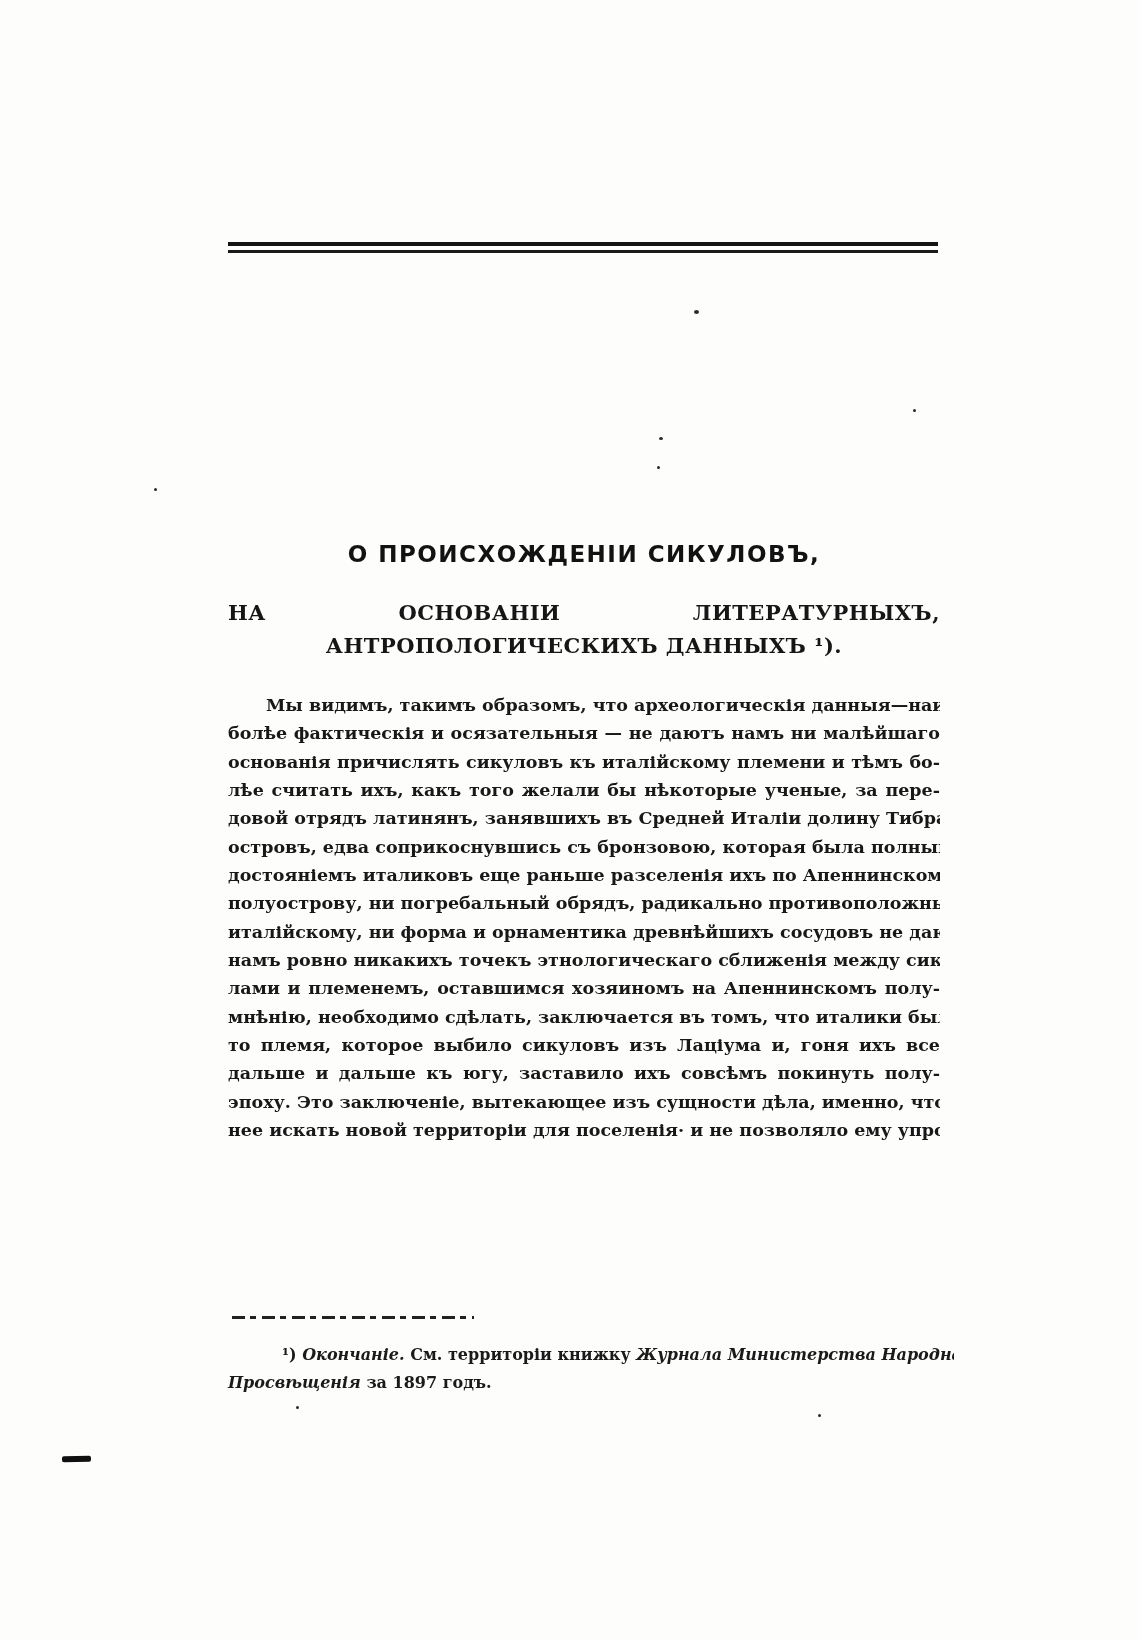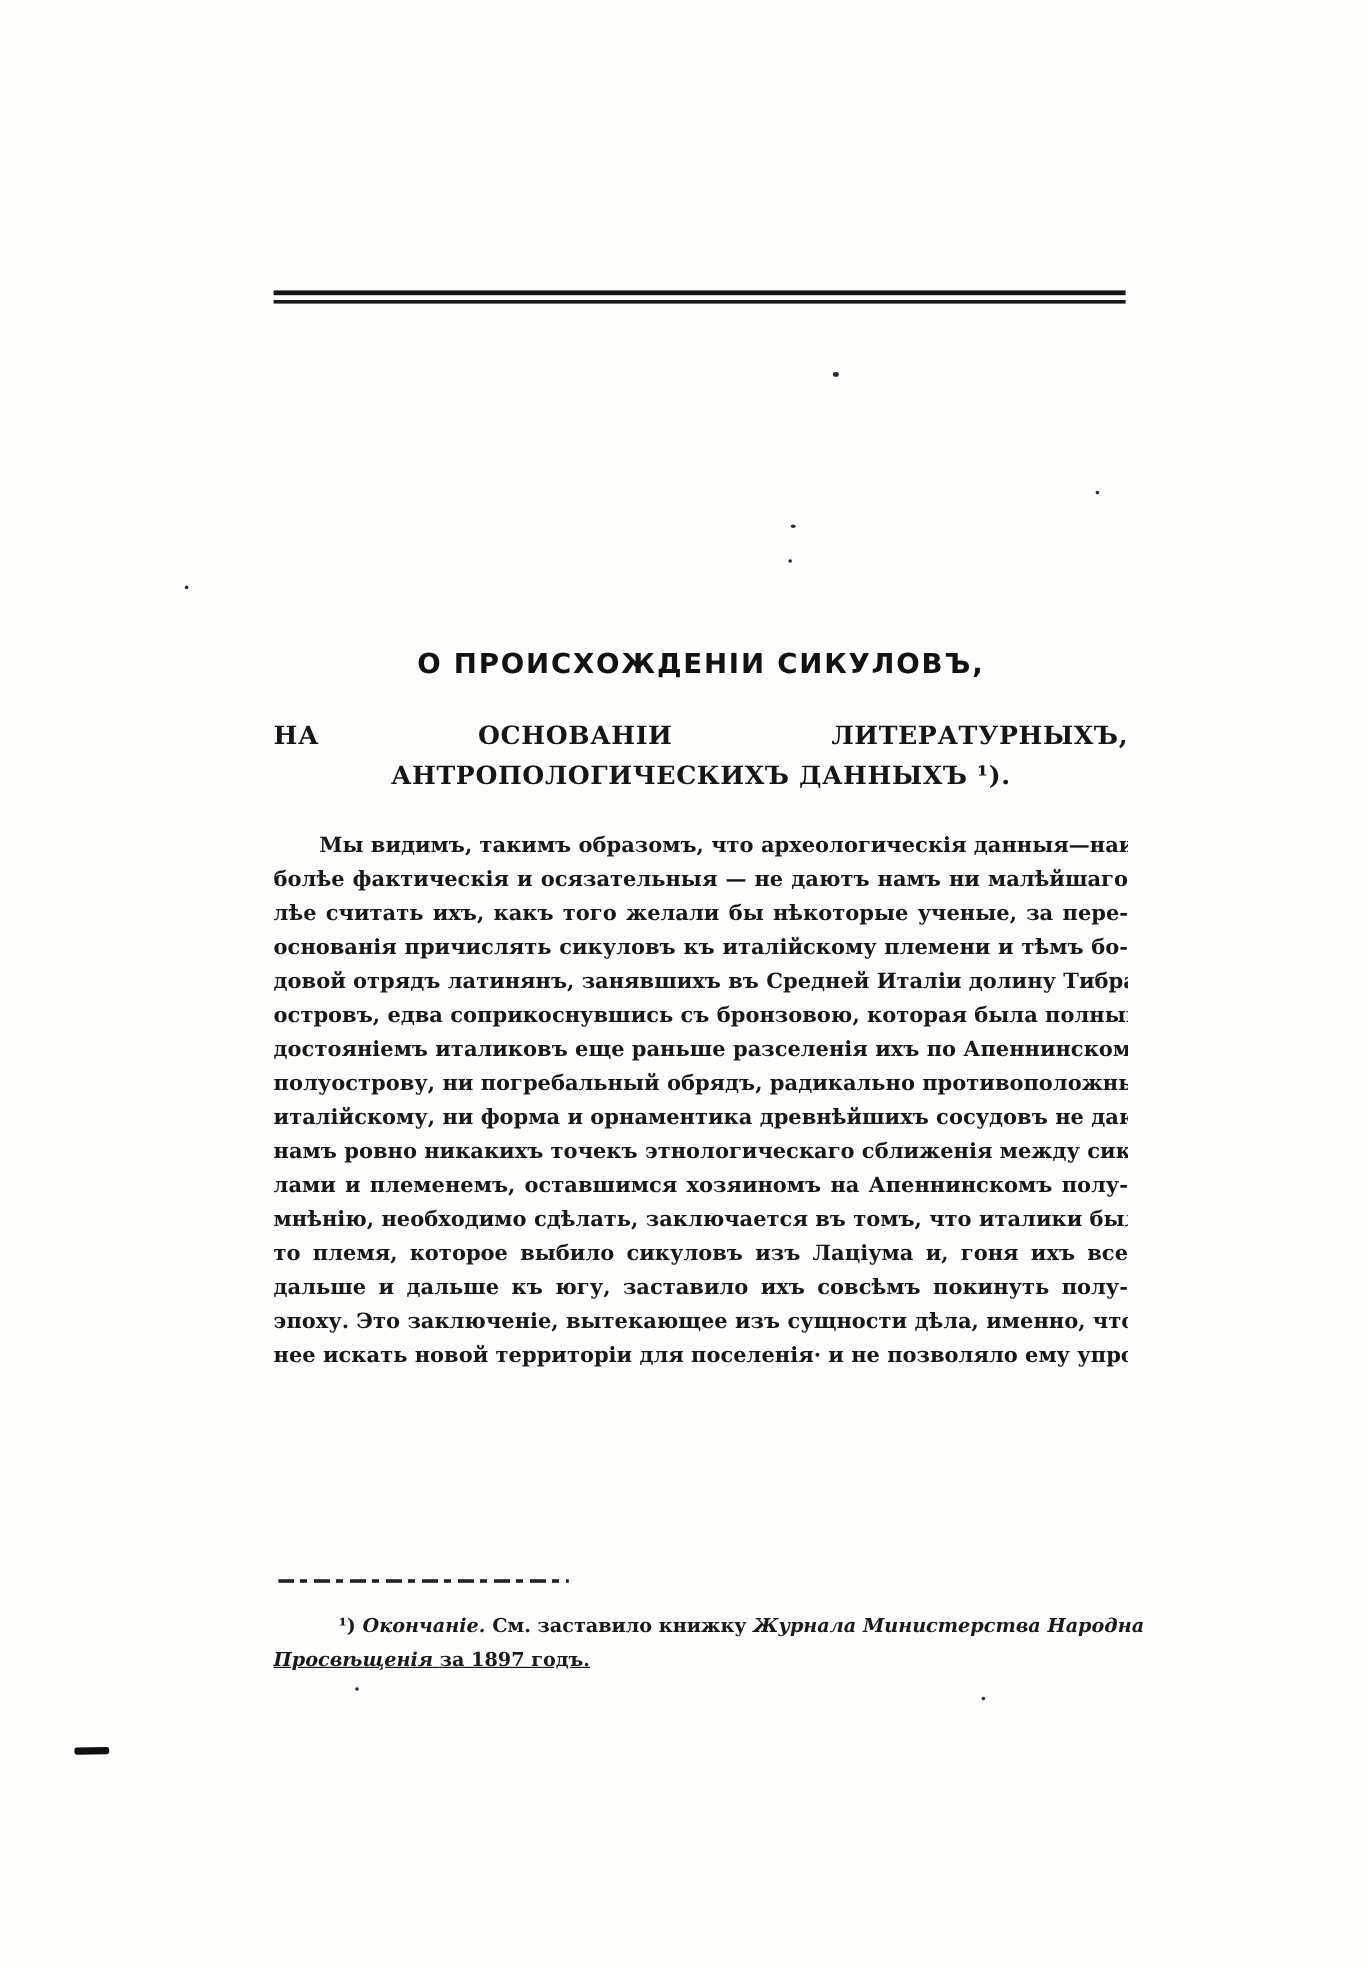--- a/index.html
+++ b/index.html
@@ -100,21 +100,21 @@
     line-height: 27.5px;
     color: #1a1a1a;
   }
   .footnote .f1 {
     text-indent: 54px;
     text-align: justify;
     text-align-last: justify;
     height: 28px; overflow: hidden;
     white-space: nowrap;
   }
-  .footnote .f2 { text-align: left; text-decoration: underline; }
+  .footnote .f2 { text-align: left; }
   .footnote .it { font-style: italic; }
 
   .margin-mark {
     position: absolute;
     left: 62px; top: 1456px;
     width: 29px; height: 6px;
     background: #101010;
     border-radius: 2px;
     transform: rotate(-1deg);
   }
@@ -137,38 +137,38 @@
   <div class="title">О ПРОИСХОЖДЕНІИ СИКУЛОВЪ,</div>
 
   <div class="subtitle">
     <div class="l1">НА ОСНОВАНІИ ЛИТЕРАТУРНЫХЪ, АРХЕОЛОГИЧЕСКИХЪ И</div>
     <div class="l2">АНТРОПОЛОГИЧЕСКИХЪ ДАННЫХЪ ¹).</div>
   </div>
 
   <div class="body-par">
     <div class="bline indent">Мы видимъ, такимъ образомъ, что археологическія данныя—наи-</div>
     <div class="bline">болѣе фактическія и осязательныя — не даютъ намъ ни малѣйшаго</div>
+    <div class="bline">основанія причислять сикуловъ къ италійскому племени и тѣмъ бо-</div>
     <div class="bline">лѣе считать ихъ, какъ того желали бы нѣкоторые ученые, за пере-</div>
-    <div class="bline">основанія причислять сикуловъ къ италійскому племени и тѣмъ бо-</div>
     <div class="bline">довой отрядъ латинянъ, занявшихъ въ Средней Италіи долину Тибра</div>
     <div class="bline">островъ, едва соприкоснувшись съ бронзовою, которая была полнымъ</div>
     <div class="bline">достояніемъ италиковъ еще раньше разселенія ихъ по Апеннинскому</div>
     <div class="bline">полуострову, ни погребальный обрядъ, радикально противоположный</div>
     <div class="bline">италійскому, ни форма и орнаментика древнѣйшихъ сосудовъ не даютъ</div>
     <div class="bline">намъ ровно никакихъ точекъ этнологическаго сближенія между сику-</div>
     <div class="bline">лами и племенемъ, оставшимся хозяиномъ на Апеннинскомъ полу-</div>
     <div class="bline">мнѣнію, необходимо сдѣлать, заключается въ томъ, что италики были</div>
     <div class="bline">то племя, которое выбило сикуловъ изъ Лаціума и, гоня ихъ все</div>
     <div class="bline">дальше и дальше къ югу, заставило ихъ совсѣмъ покинуть полу-</div>
     <div class="bline">эпоху. Это заключеніе, вытекающее изъ сущности дѣла, именно, что</div>
     <div class="bline">нее искать новой территоріи для поселенія· и не позволяло ему упро-</div>
   </div>
 
   <div class="foot-rule"></div>
 
   <div class="footnote">
-    <div class="f1"><span>¹)</span> <span class="it">Окончаніе.</span> <span>См. заставило книжку</span> <span class="it">Журнала Министерства Народнаго</span></div>
+    <div class="f1"><span>¹)</span> <span class="it">Окончаніе.</span> <span>См. территоріи книжку</span> <span class="it">Журнала Министерства Народнаго</span></div>
     <div class="f2"><span class="it">Просвѣщенія</span> <span>за 1897 годъ.</span></div>
   </div>
 
   <div class="margin-mark"></div>
 
 </div>
 
 </body></html>

